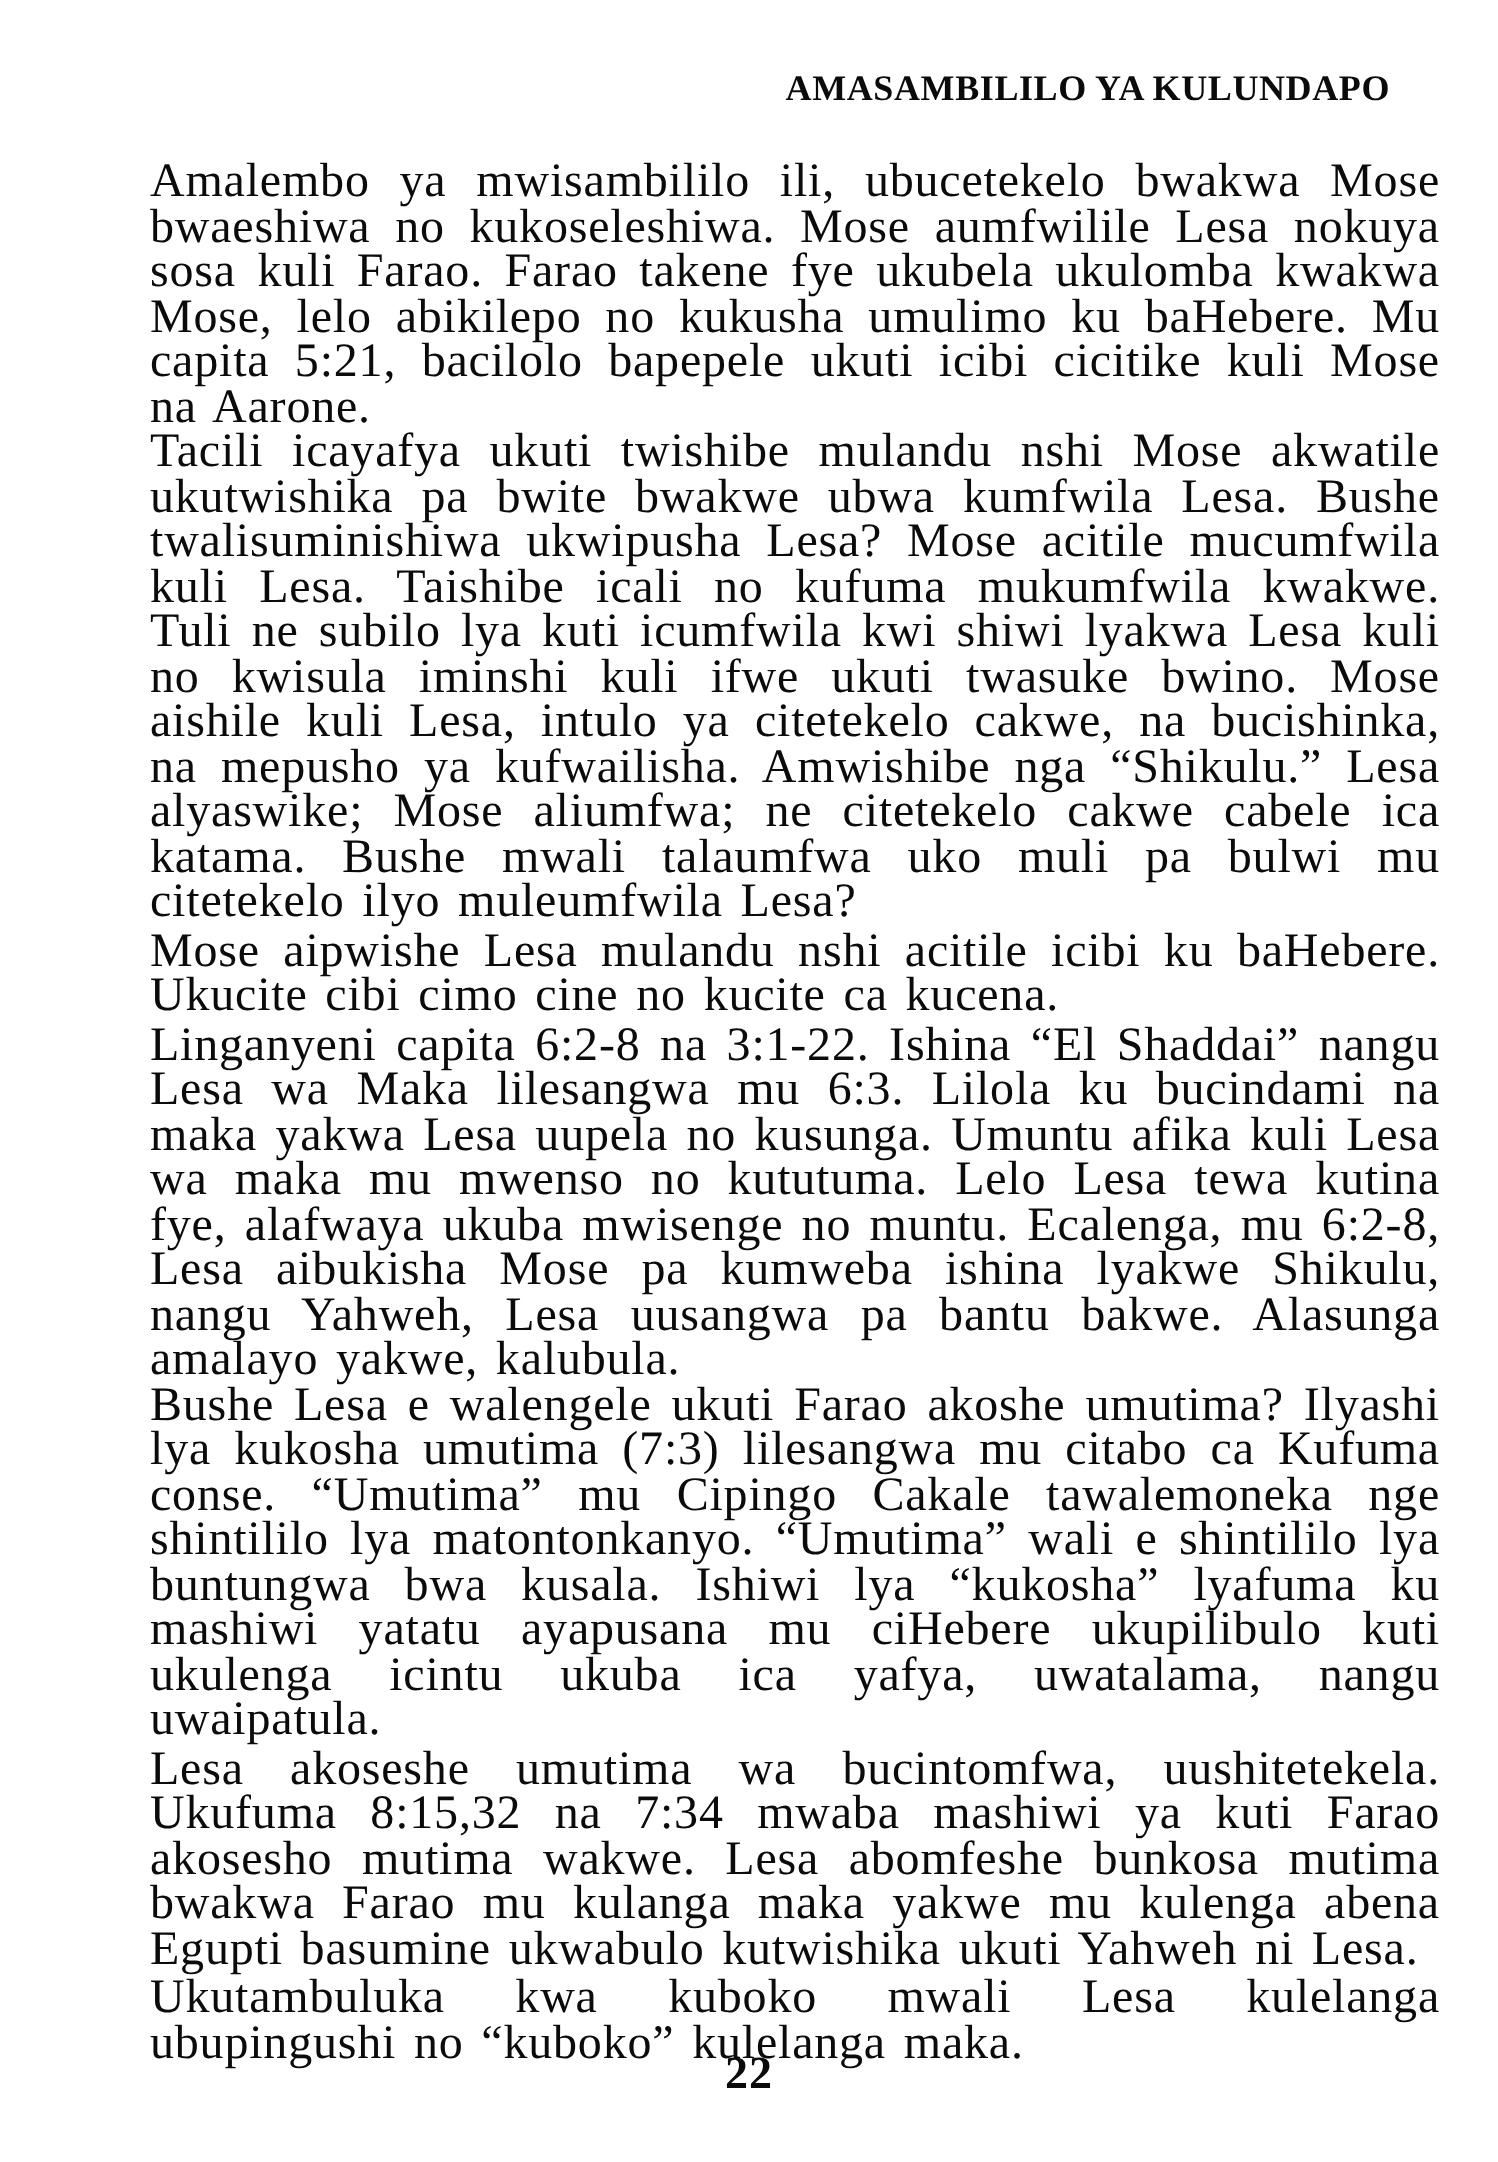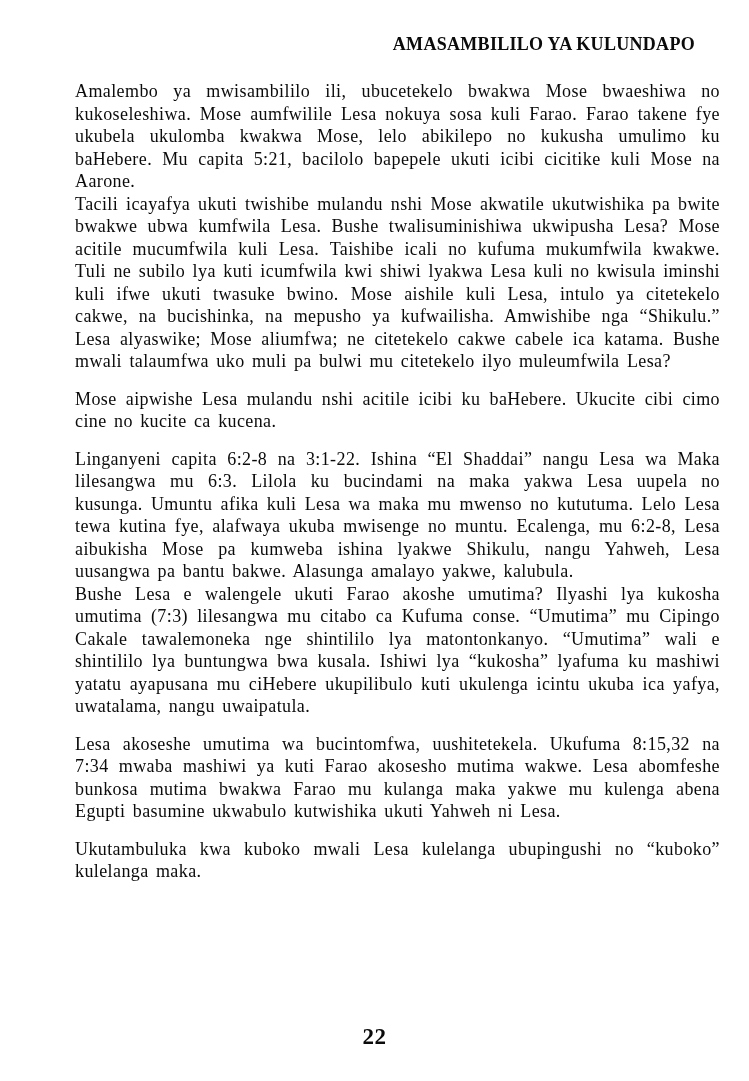--- a/index.html
+++ b/index.html
@@ -32,27 +32,27 @@
   }
   .content {
     position: absolute;
     top: 80px;
     left: 75px;
     width: 645px;
   }
   .content p {
     margin: 0;
     text-align: justify;
-    font-size: 18px;
+    font-size: 24px;
     line-height: 22.5px;
     letter-spacing: 0.4px;
     word-spacing: 2.5px;
   }
   .content p.gap {
-    margin-top: 15px;
+    margin-top: 2px;
   }
   .pagenum {
     position: absolute;
     top: 1024px;
     left: 0;
     width: 749px;
     text-align: center;
     font-size: 23px;
     font-weight: bold;
     letter-spacing: 0.5px;

